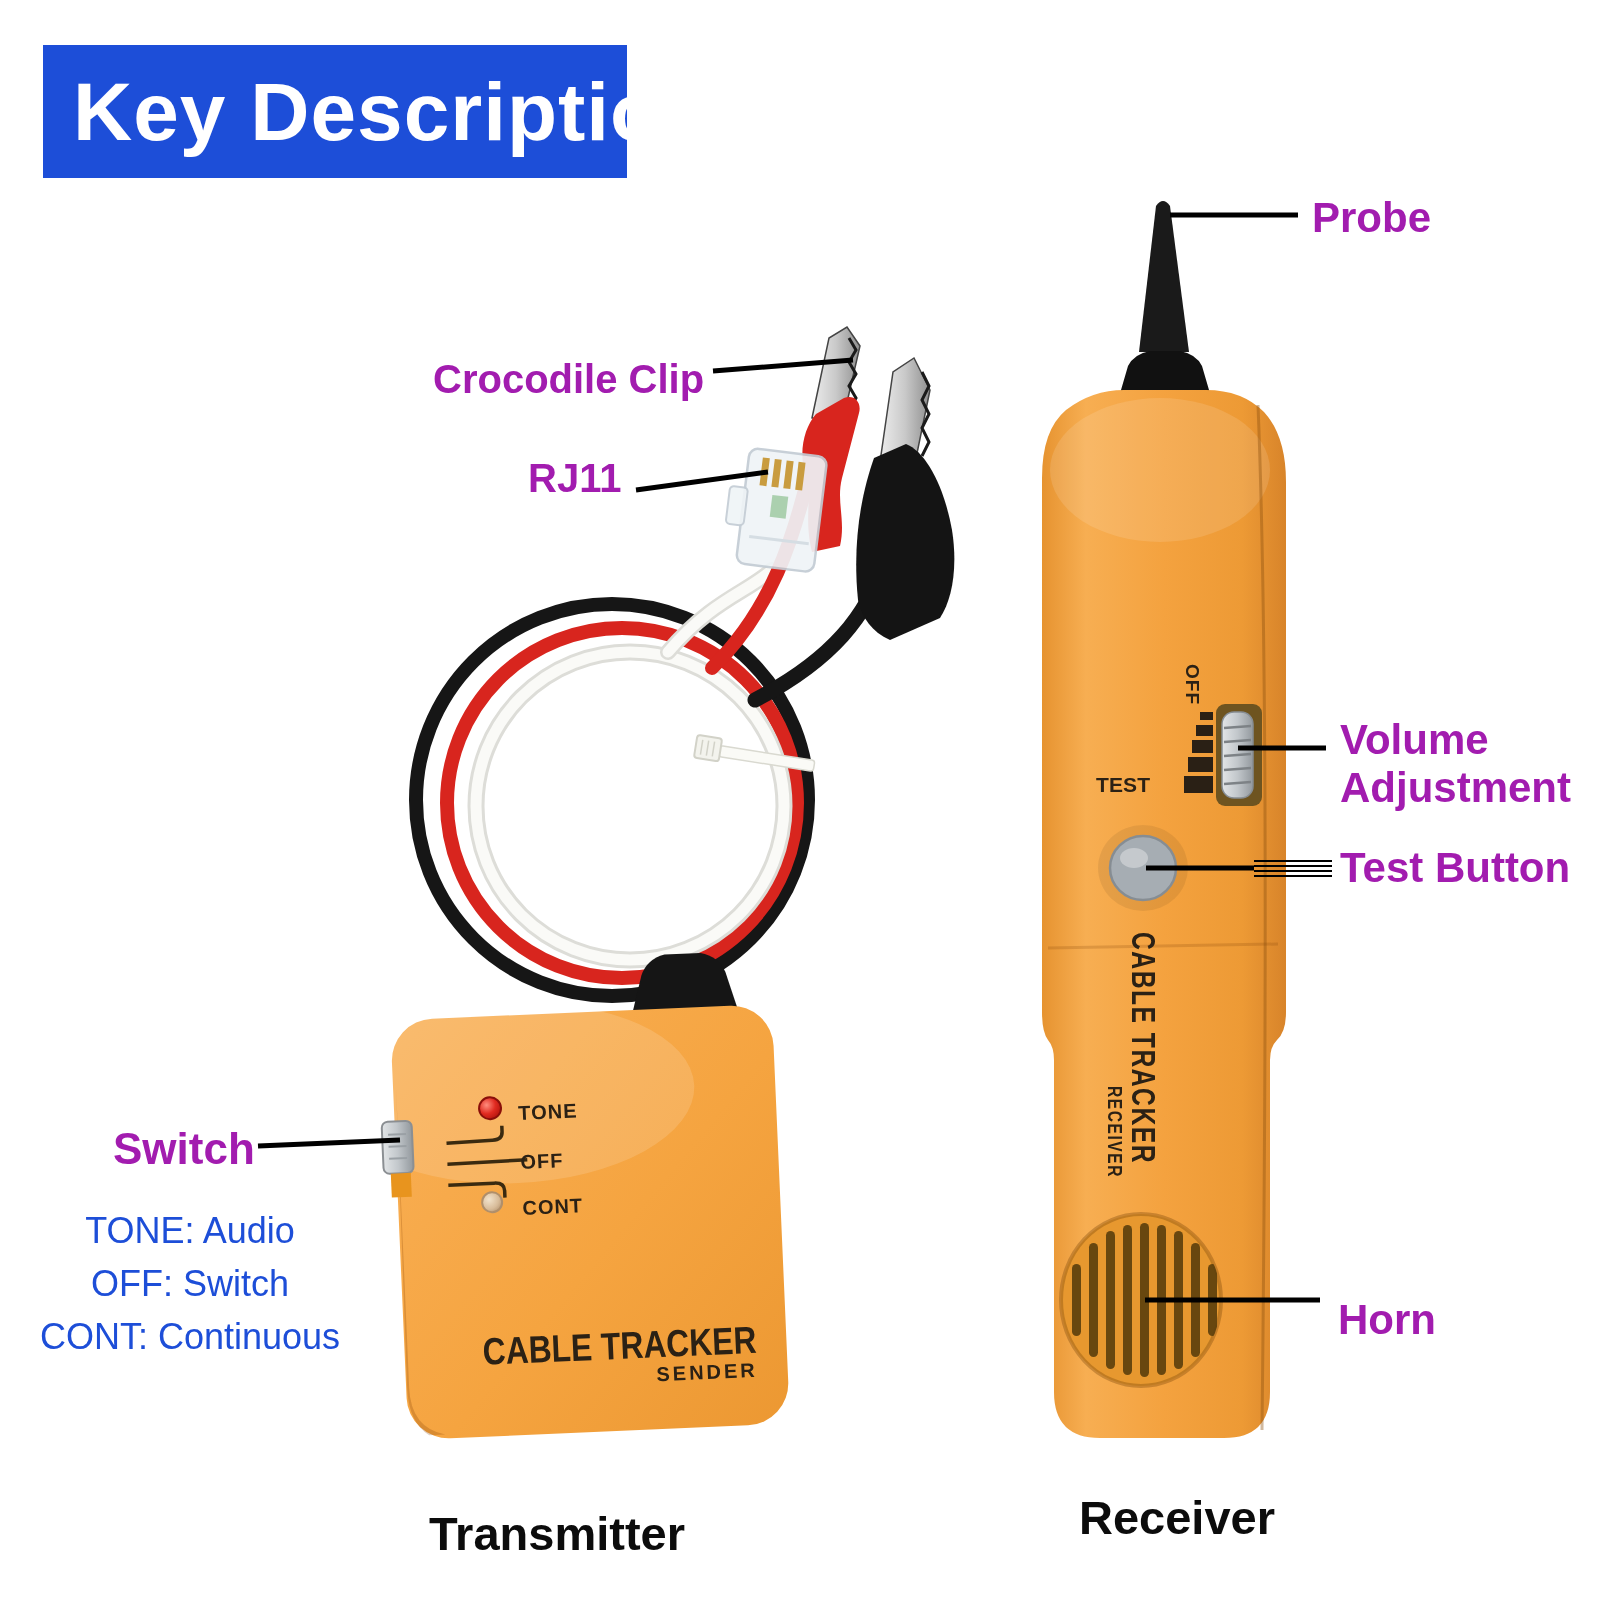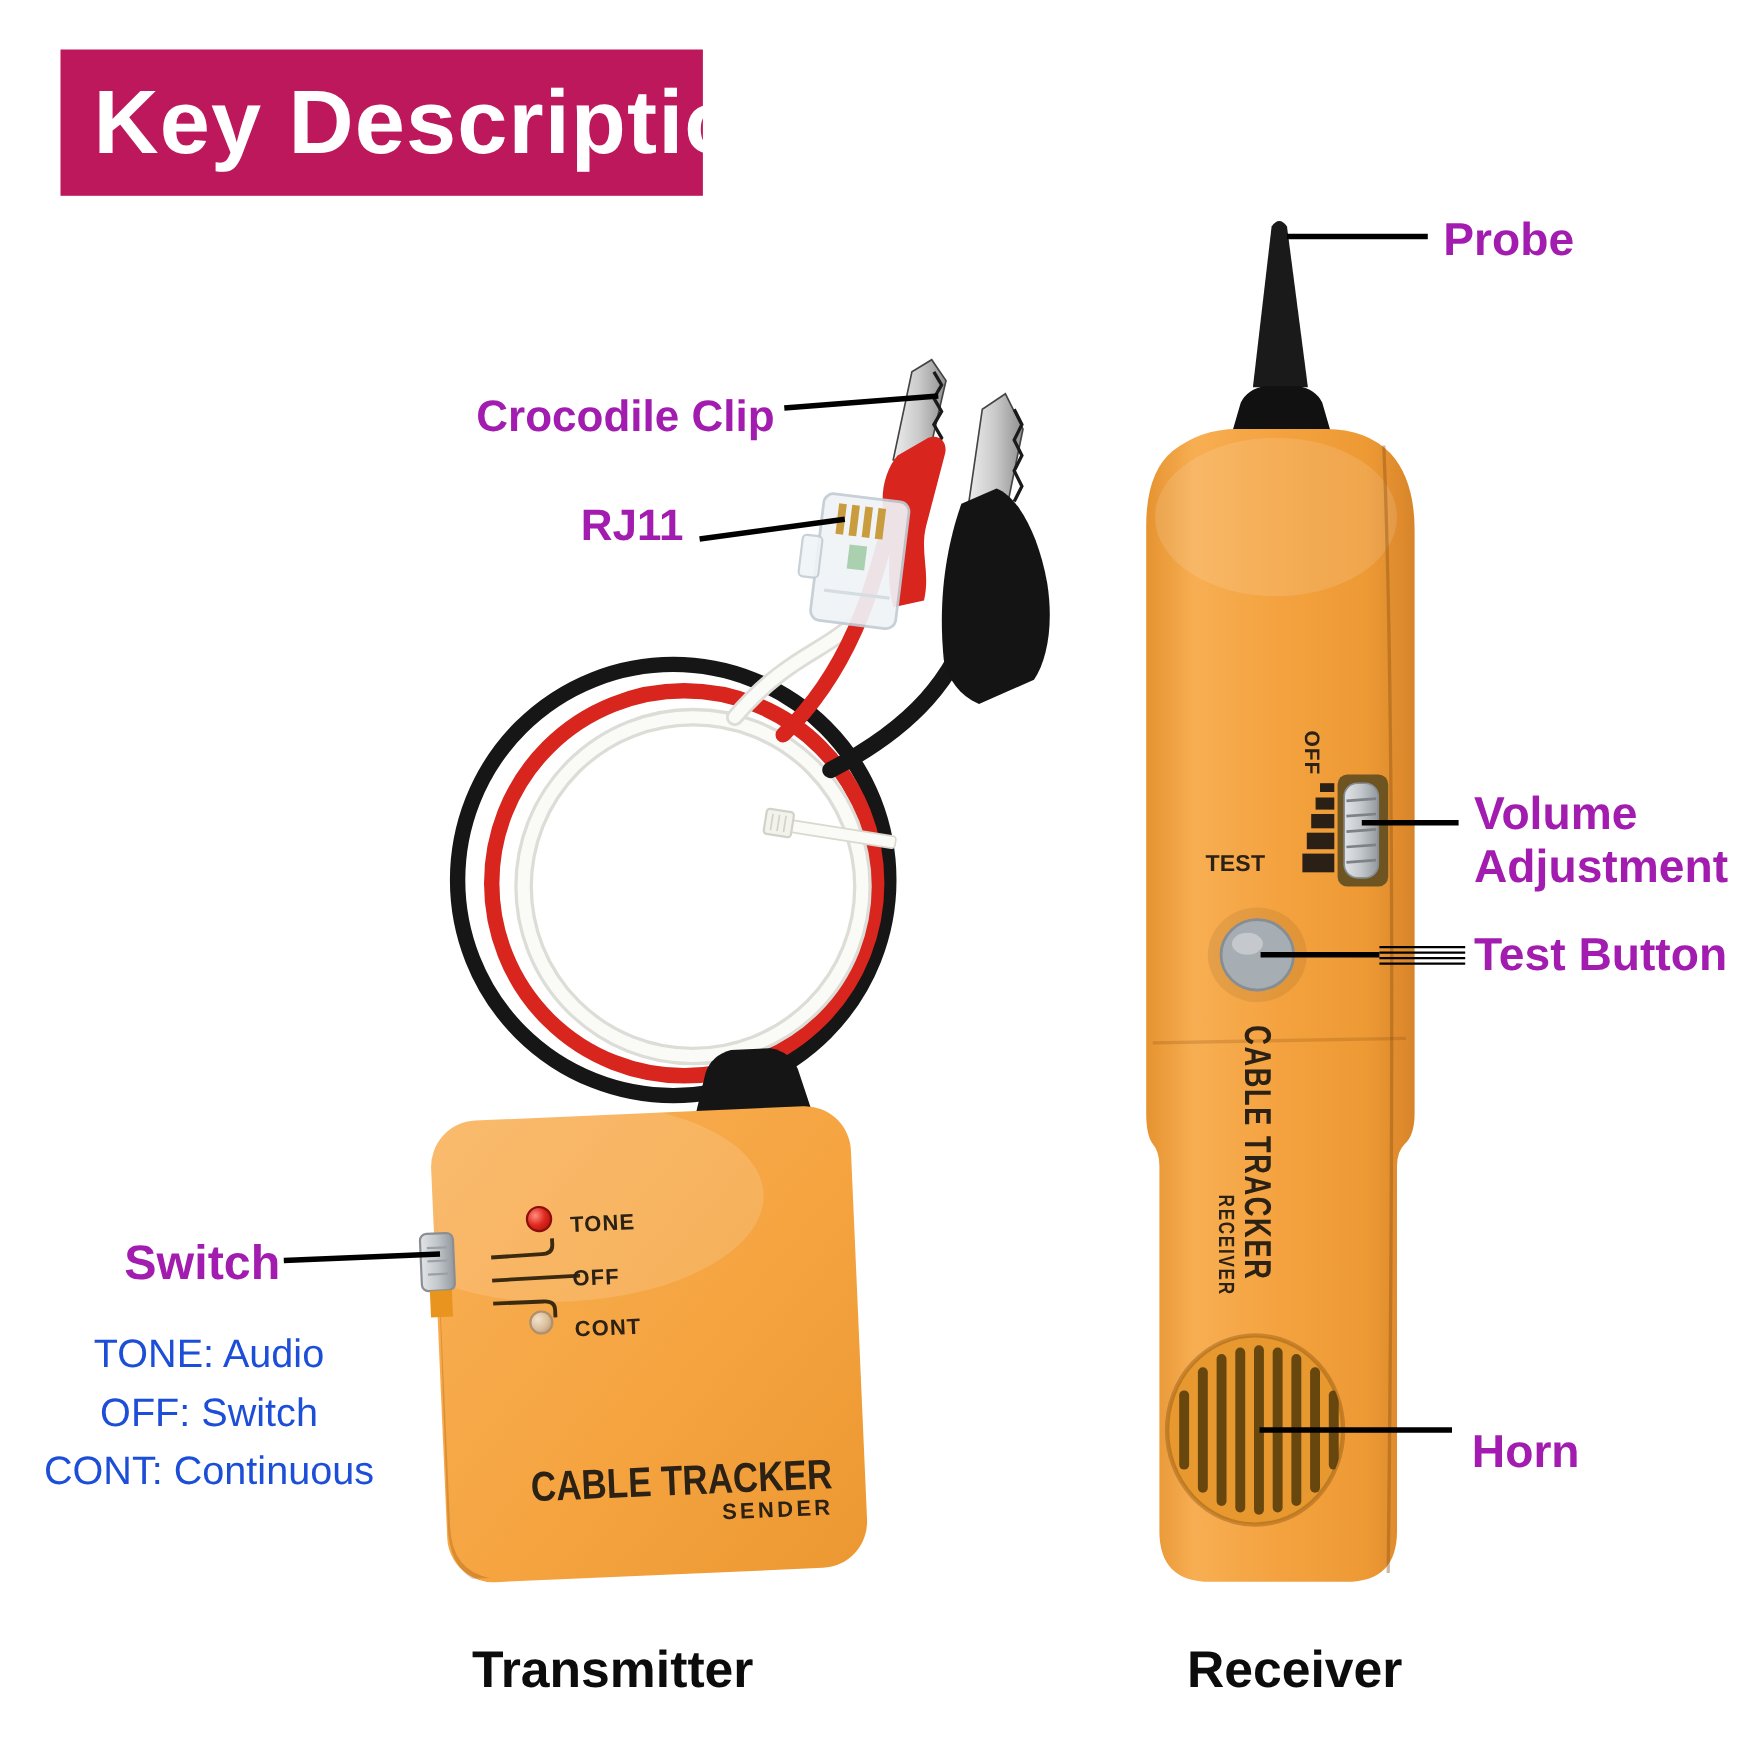--- a/index.html
+++ b/index.html
@@ -1,34 +1,34 @@
 <!DOCTYPE html>
 <html><head>
 <meta charset="utf-8">
 <style>
   html,body{margin:0;padding:0;background:#ffffff;}
   .canvas{position:relative;width:1600px;height:1600px;background:#ffffff;overflow:hidden;
           font-family:"Liberation Sans", sans-serif;}
   .canvas svg{position:absolute;left:0;top:0;}
-  .banner{position:absolute;left:43px;top:45px;width:584px;height:133px;background:#be185d;
-          display:flex;align-items:center;margin-left:12px;}
+  .banner{position:absolute;left:43px;top:45px;width:584px;height:133px;background:#1d4ed8;
+          display:flex;align-items:center;}
   .banner-text{color:#ffffff;font-weight:bold;font-size:82px;padding-left:30px;letter-spacing:1px;white-space:nowrap;}
   .lbl{position:absolute;color:#a21caf;font-weight:bold;font-size:40px;white-space:nowrap;}
   .lbl-probe{left:1312px;top:194px;font-size:42px;}
   .lbl-croc{left:433px;top:340px;margin-top:17px;}
   .lbl-rj11{left:528px;top:456px;}
   .lbl-volume{left:1340px;top:716px;font-size:42px;line-height:48px;}
   .lbl-test{left:1340px;top:844px;font-size:42px;}
   .lbl-horn{left:1338px;top:1296px;font-size:42px;}
   .lbl-switch{left:113px;top:1124px;font-size:44px;}
   .switch-desc{position:absolute;left:30px;top:1204px;width:320px;text-align:center;
                font-size:36px;font-weight:normal;color:#1d4ed8;line-height:53px;}
   .caption{position:absolute;top:1490px;width:360px;text-align:center;font-weight:bold;
            font-size:47px;color:#0c0c0c;}
-  .caption-tx{left:377px;}
+  .caption-tx{left:377px;margin-top:16px;}
   .caption-rx{left:997px;}
   .devtext{fill:#2b2115;font-family:"Liberation Sans", sans-serif;font-weight:bold;}
 </style>
 </head>
 <body>
 
 <div class="canvas">
 
   <svg width="1600" height="1600" viewBox="0 0 1600 1600">
     <defs>

